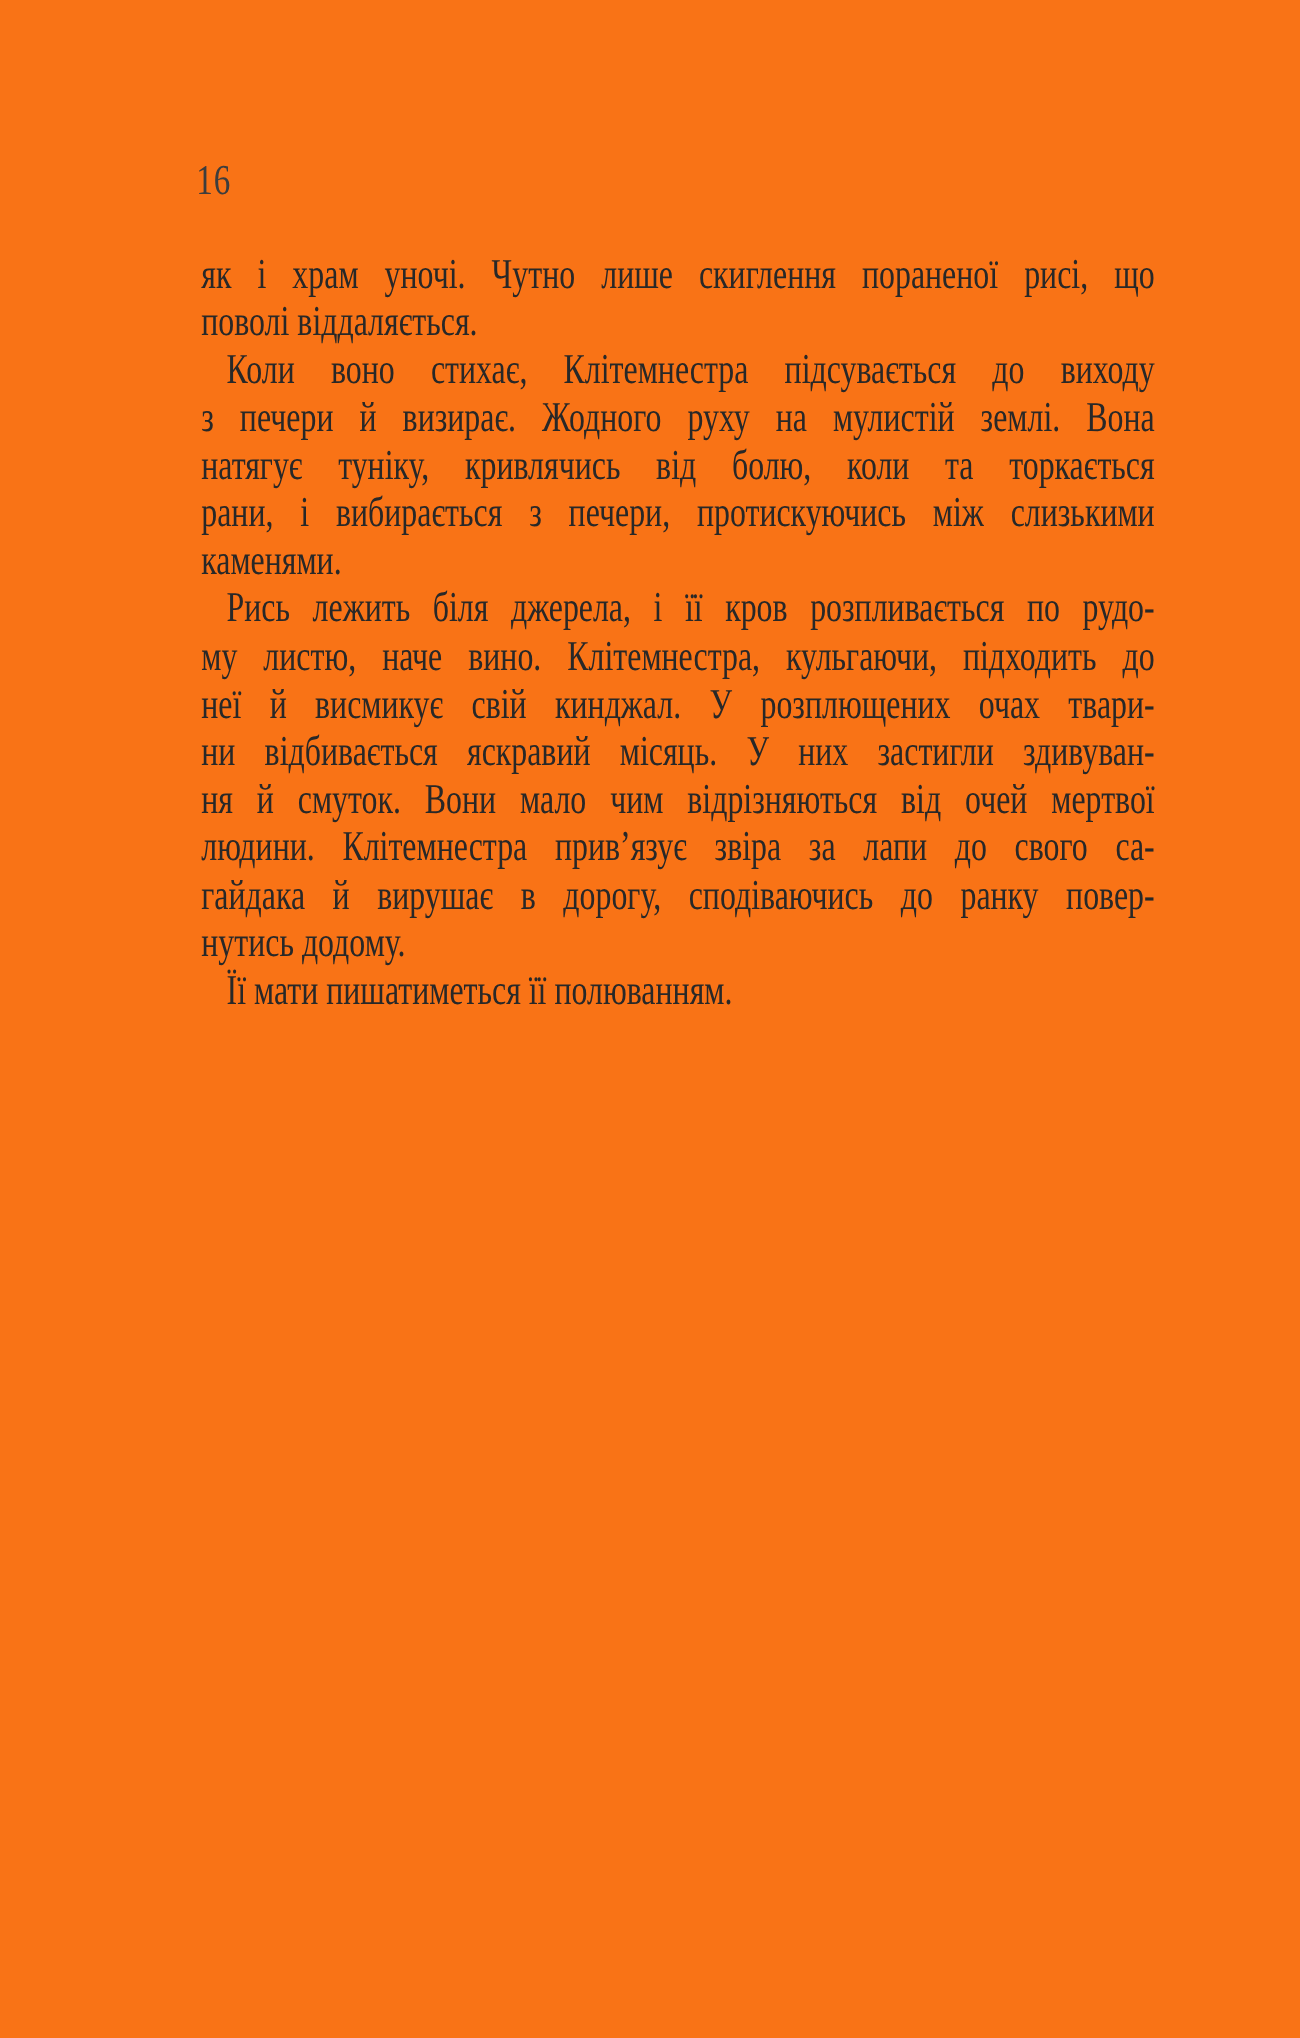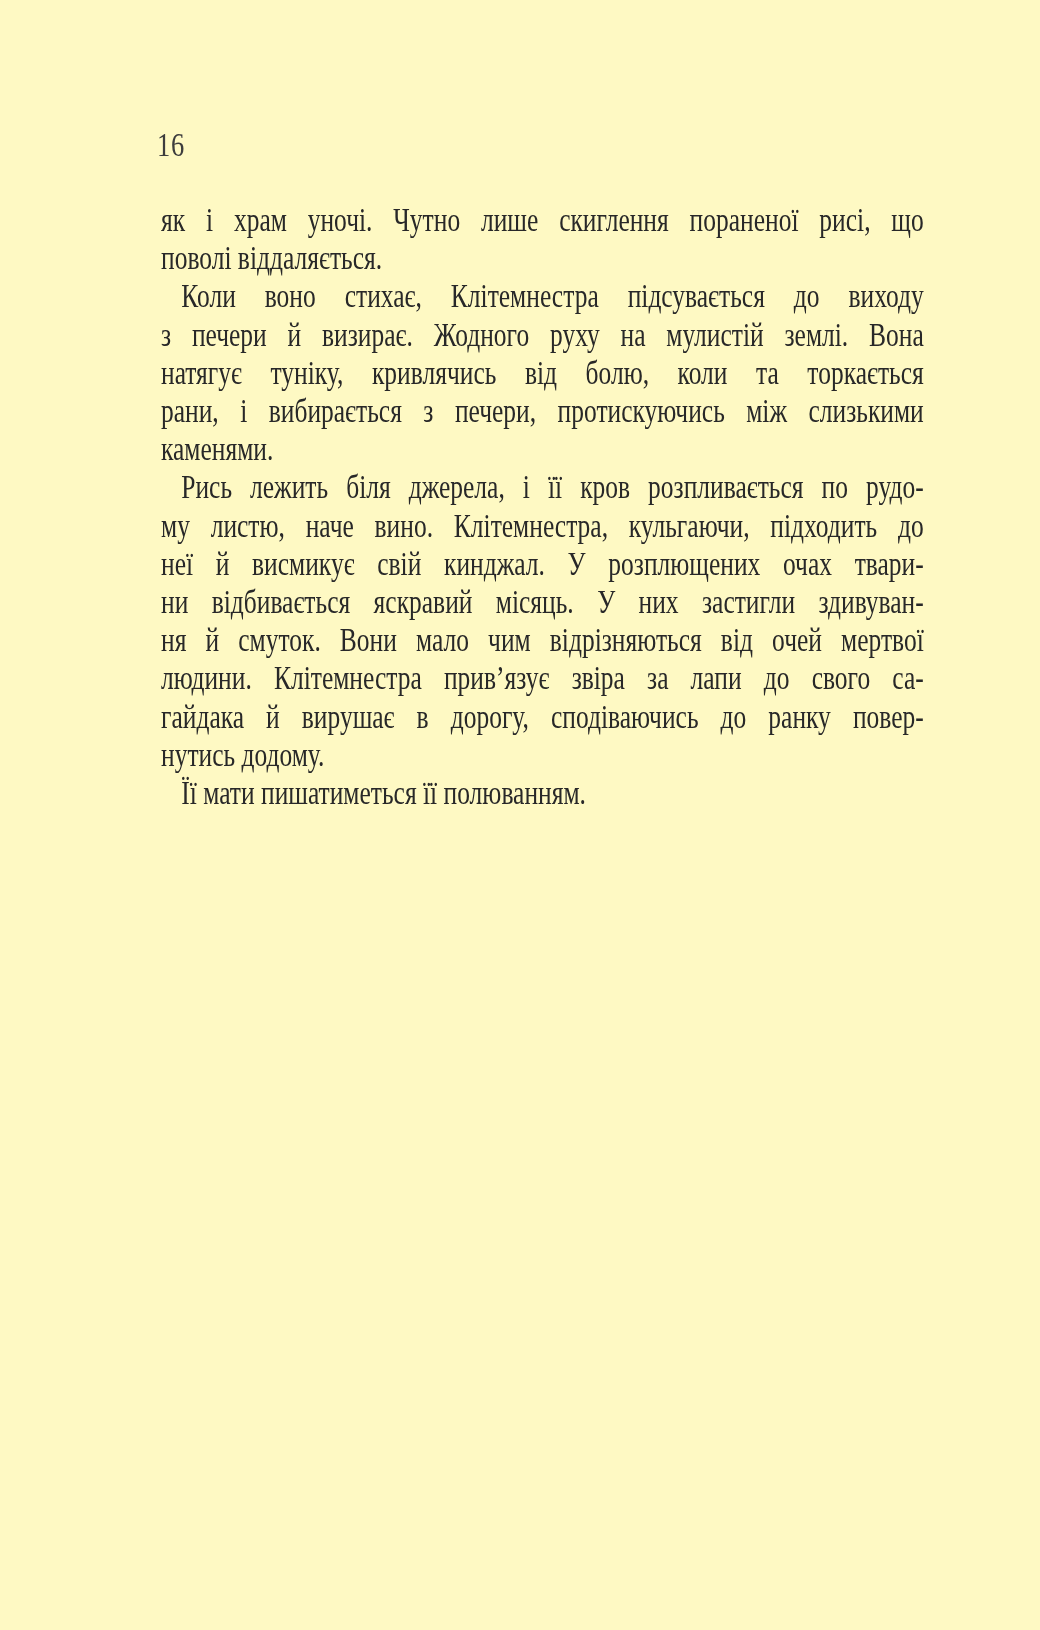--- a/index.html
+++ b/index.html
@@ -10,21 +10,21 @@
   body {
     position: relative;
     width: 1040px;
     height: 1630px;
     overflow: hidden;
     font-family: "Liberation Serif", "DejaVu Serif", serif;
   }
   .page {
     position: absolute;
     inset: 0;
-    background: #fef9c3;
+    background: #f97316;
   }
   .page-number {
     position: absolute;
     left: 157px;
     top: 128px;
     width: 200px;
     font-size: 34px;
     line-height: 34px;
     letter-spacing: 1px;
     color: #3d3d3d;

